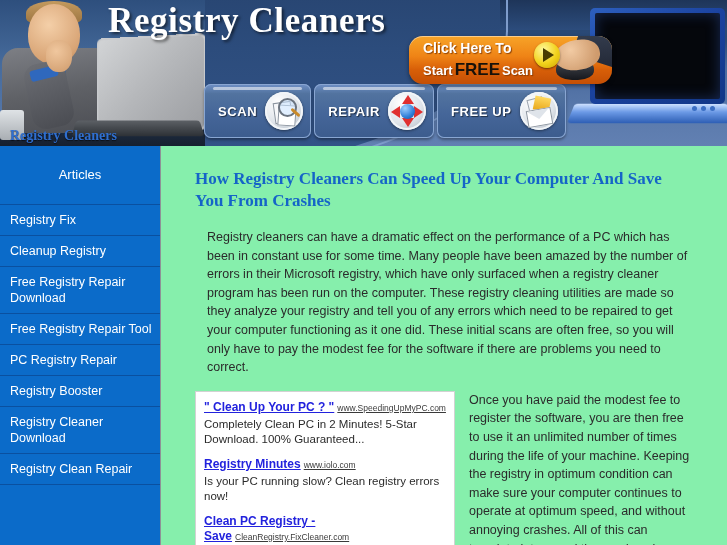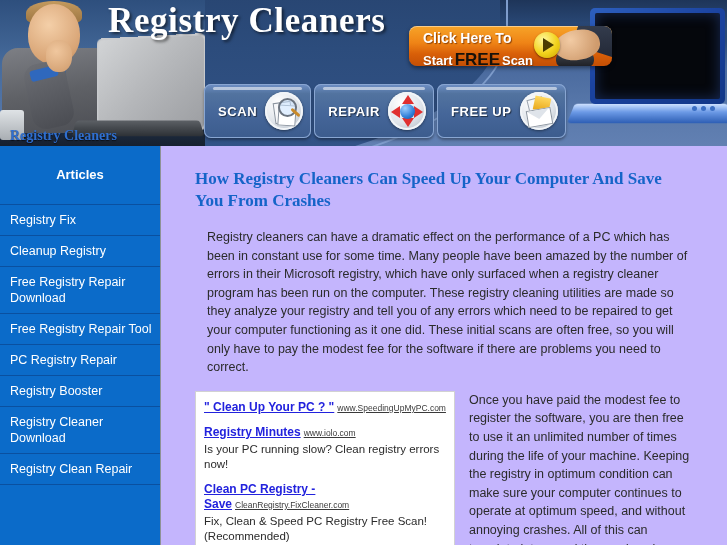--- a/index.html
+++ b/index.html
@@ -189,25 +189,25 @@
   }
   .lr-dots i {
     display:block; width:5px; height:5px; border-radius:50%;
     background:#3a6ec4;
   }
 
   
   #cta {
     position: absolute;
     left: 409px;
-    top: 26px;
+    top: 36px;
     width: 203px;
-    height: 40px;
+    height: 48px;
     z-index: 8;
-    border-radius: 8px;
+    border-radius: 14px;
     background: linear-gradient(180deg,#f7a428 0%,#ef8416 42%,#d85f08 70%,#c44f05 100%);
     box-shadow: 0 2px 4px rgba(0,0,0,.45), inset 0 1px 0 rgba(255,255,255,.45);
     overflow: hidden;
     cursor: pointer;
   }
   .cta-line1 {
     position:absolute; left:14px; top:4px;
     font-size:14px; font-weight:bold; color:#ffffff;
     text-shadow: 1px 1px 1px rgba(120,50,0,.8);
     white-space:nowrap;
@@ -361,38 +361,38 @@
     background: #0b6bc9;
     border-right: 1px solid #8e9296;
     overflow: hidden;
   }
   #sidebar-title {
     height: 58px;
     line-height: 58px;
     text-align: center;
     color: #ffffff;
     font-size: 13px;
-    font-weight: bold;
+    font-weight: normal;
     border-bottom: 1px solid #0a50a0;
   }
   .side-item {
     padding: 7px 0 7px 10px;
     color: #ffffff;
     font-size: 12.5px;
     line-height: 16px;
     border-bottom: 1px solid #0a50a0;
     cursor: pointer;
   }
 
   #content {
     position: absolute;
     left: 161px; top: 0;
     width: 566px;
     height: 399px;
-    background: #c4b5fd;
+    background: #86efac;
     box-sizing: border-box;
     padding: 22px 34px 0 34px;
   }
   #content-heading {
     font-family: "Liberation Serif", serif;
     font-size: 17px;
     font-weight: bold;
     color: #1564c8;
     line-height: 22px;
     margin: 0 0 16px 0;
@@ -549,20 +549,21 @@
   </div>
 
   <div id="content">
     <h1 id="content-heading">How Registry Cleaners Can Speed Up Your Computer And Save You From Crashes</h1>
     <p id="intro-para">Registry cleaners can have a dramatic effect on the performance of a PC which has been in constant use for some time. Many people have been amazed by the number of errors in their Microsoft registry, which have only surfaced when a registry cleaner program has been run on the computer. These registry cleaning utilities are made so they analyze your registry and tell you of any errors which need to be repaired to get your computer functioning as it one did. These initial scans are often free, so you will only have to pay the modest fee for the software if there are problems you need to correct.</p>
 
     <div id="lower">
       <div id="ads">
           <div class="ad">
             <div class="ad-head"><span class="ad-title">" Clean Up Your PC ? "</span><span class="ad-url">www.SpeedingUpMyPC.com</span></div>
+            <div class="ad-desc">Completely Clean PC in 2 Minutes! 5-Star Download. 100% Guaranteed...</div>
           </div>
           <div class="ad">
             <div class="ad-head"><span class="ad-title">Registry Minutes</span><span class="ad-url">www.iolo.com</span></div>
             <div class="ad-desc">Is your PC running slow? Clean registry errors now!</div>
           </div>
           <div class="ad">
             <div class="ad-head"><span class="ad-title">Clean PC Registry - Save</span><span class="ad-url">CleanRegistry.FixCleaner.com</span></div>
             <div class="ad-desc">Fix, Clean &amp; Speed PC Registry Free Scan! (Recommended)</div>
           </div>
         </div>

